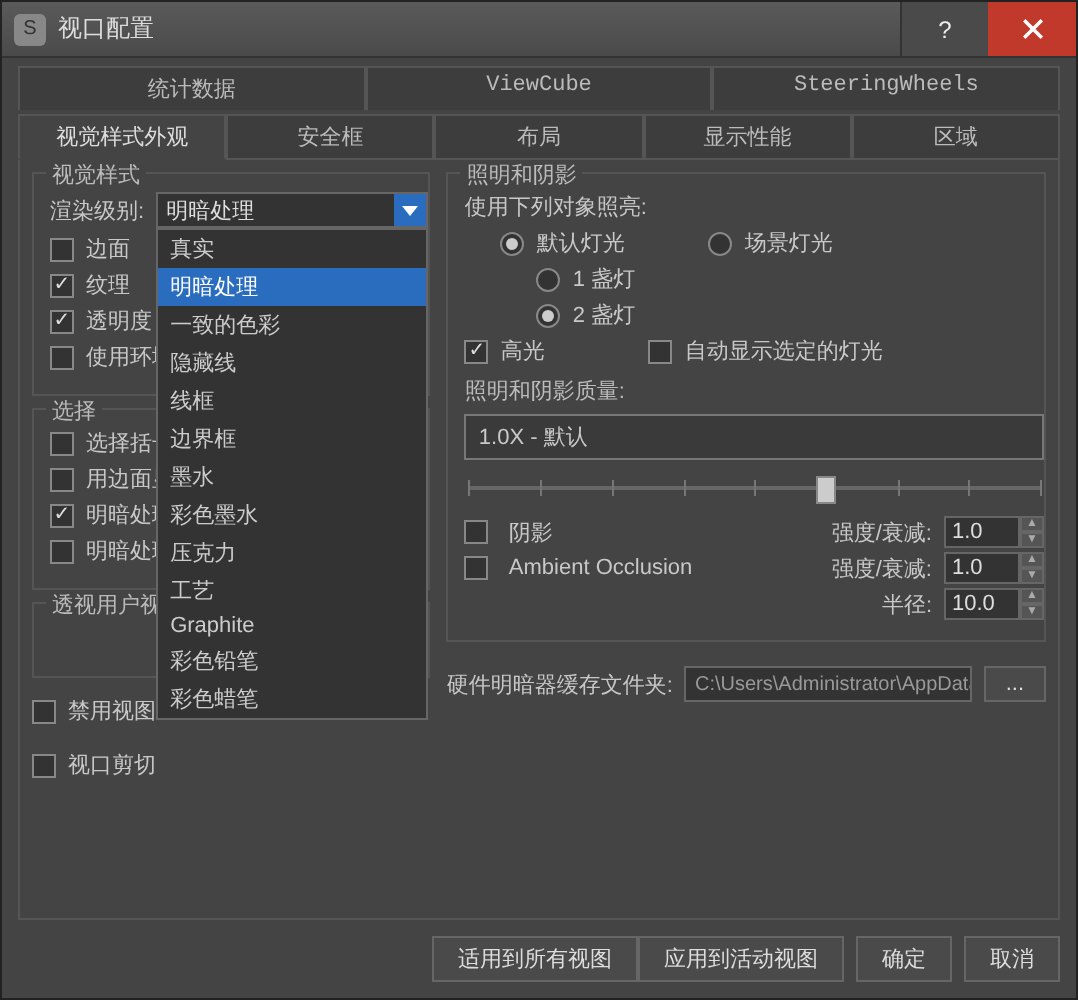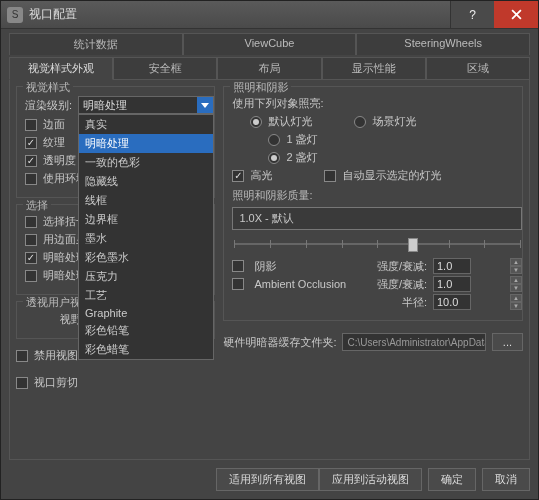--- a/index.html
+++ b/index.html
@@ -9,41 +9,41 @@
 .titlebar .icon { width: 16px; height: 16px; margin: 0 6px; background: #888; border-radius: 3px; display:flex;align-items:center;justify-content:center;font-size:10px;color:#333; }
 .titlebar .title { flex: 1; font-size: 12px; color: #ddd; }
 .titlebar .btns { display: flex; height: 100%; }
 .titlebar .btn { width: 44px; display: flex; align-items: center; justify-content: center; color: #eee; font-size: 12px; }
 .titlebar .btn.help { background:#4a4a4a; border-left:1px solid #333;}
 .titlebar .btn.close { background: #c0392b; }
 .titlebar .btn.close svg { stroke: #fff; }
 .content { flex:1; background:#444; padding: 4px 8px 8px 8px; display:flex; flex-direction:column; }
 .tabs { display:flex; }
 .tabs.row2 { margin-top:2px;border-radius:10px; }
-.tab { flex:1; text-align:center; padding:3px 11px; font-size:11px; background:#3d3d3d; border:1px solid #555; border-bottom:none; color:#bbb; cursor:pointer; }
+.tab { flex:1; text-align:center; padding:3px 11px; font-size:11px; background:#3d3d3d; border:1px solid #555; border-bottom:none; color:#bbb; cursor:pointer;font-family:Liberation Mono, monospace; }
 .tab.active { background:#444; color:#ddd; border-bottom:1px solid #444; position:relative; z-index:2; }
 .panel { flex:1; background:#444; border:1px solid #555; margin-top:-1px; padding:6px; display:flex; gap:8px; position:relative; }
 .col { display:flex; flex-direction:column; gap:6px; }
 .col.left { width: 200px; }
 .col.right { flex:1; }
 .group { border:1px solid #555; padding:6px 0 8px 8px; position:relative; }
 .group > .legend { position:absolute; top:-7px; left:6px; background:#444; padding:0 3px; font-size:11px; color:#bbb; }
 .row { display:flex; align-items:center; gap:6px; margin:3px 0; }
 .label { font-size:11px; }
 .checkbox, .radio { width:12px; height:12px; border:1px solid #888; background:#333; display:inline-flex; align-items:center; justify-content:center; flex-shrink:0; }
 .radio { border-radius:50%; }
 .checkbox.checked::after { content:"✓"; font-size:10px; color:#ddd; line-height:1; }
 .radio.checked::after { content:""; width:6px; height:6px; border-radius:50%; background:#ccc; }
 .dropdown { background:#333; border:1px solid #666; height:18px; display:flex; align-items:center; padding:0 4px; min-width:70px; position:relative; color:#ddd; font-size:11px; }
 .dropdown .arrow { position:absolute; right:0; top:0; bottom:0; width:16px; background:#2a6dbf; display:flex; align-items:center; justify-content:center; }
 .dropdown .arrow::after { content:""; border-left:4px solid transparent; border-right:4px solid transparent; border-top:5px solid #fff; }
 .dropdown-list { position:absolute; top:17px; left:-1px; right:-1px; background:#333; border:1px solid #666; z-index:100; }
 .dropdown-item { padding:2px 6px; font-size:11px; color:#ccc; cursor:pointer; }
 .dropdown-item.sel { background:#2a6dbf; color:#fff; }
-.spinner { display:flex; align-items:center;gap:39px; }
+.spinner { display:flex; align-items:center; }
 .spinner input { width:38px; height:16px; background:#333; border:1px solid #666; color:#ddd; font-size:11px; padding:0 3px; }
 .spinner .spin { width:12px; display:flex; flex-direction:column; }
 .spinner .spin div { height:8px; background:#555; border:1px solid #666; font-size:6px; text-align:center; line-height:6px; color:#aaa; }
 .slider-track { position:relative; height:20px; margin:4px 2px; }
 .slider-line { position:absolute; top:9px; left:0; right:0; height:2px; background:#666; }
 .slider-tick { position:absolute; top:6px; width:1px; height:8px; background:#777; }
 .slider-thumb { position:absolute; top:4px; width:10px; height:14px; background:#ccc; border:1px solid #888; margin-left:-5px; }
 .quality-box { border:1px solid #777; padding:3px 6px; font-size:11px; margin:4px 0 2px 0; background:#3a3a3a; }
 .path-input { flex:1; height:18px; background:#333; border:1px solid #666; color:#999; font-size:10px; padding:0 4px; display:flex; align-items:center; overflow:hidden; white-space:nowrap; }
 .btn-std { background:#4a4a4a; border:1px solid #666; padding:3px 12px; font-size:11px; color:#ddd; cursor:pointer; }

